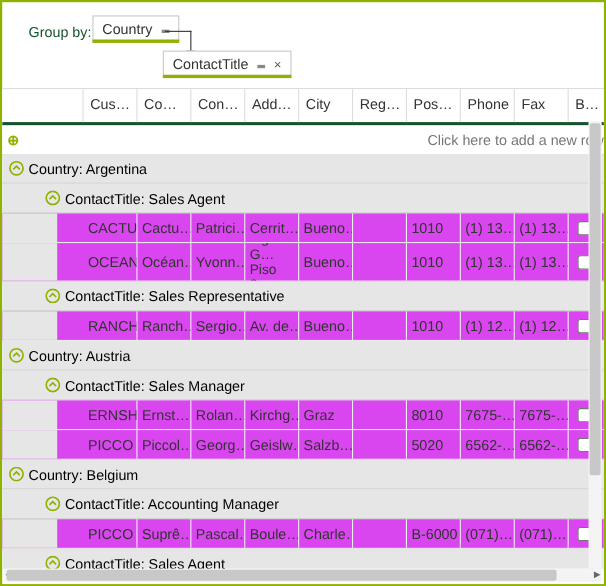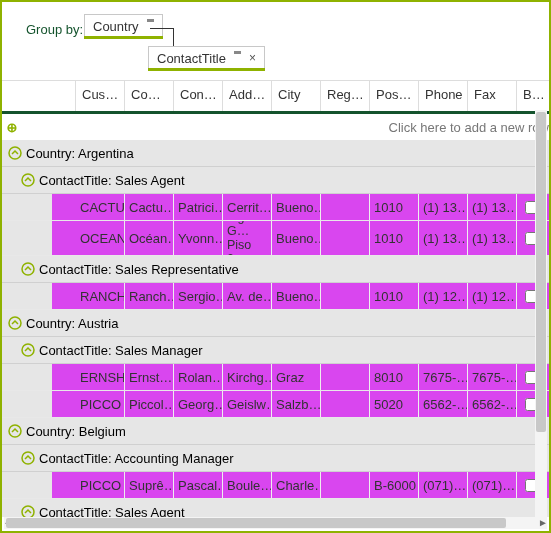--- a/index.html
+++ b/index.html
@@ -1,20 +1,20 @@
 <!DOCTYPE html>
 <html><head>
 <meta charset="utf-8">
 <style>
   html,body{margin:0;padding:0;font-family:"Segoe UI",Arial,sans-serif;font-size:13px;color:#333;background:#fff}
   .app{width:551px;height:533px;border:2px solid #8fb200;box-sizing:border-box;position:relative;overflow:hidden}
   
   .group-panel{height:78px;position:relative;}
   .gp-label{position:absolute;left:24px;top:20px;color:#14532d;font-size:13px}
-  .chip{position:absolute;border:1px solid #c8c8c8;background:#fff;padding:4px 8px 2px 8px;font-size:13px;display:flex;align-items:flex-start;gap:6px}
+  .chip{position:absolute;border:1px solid #c8c8c8;background:#fff;padding:4px 8px 2px 8px;font-size:13px;display:flex;align-items:flex-end;gap:6px}
   .chip .sort{width:7px;height:7px;margin-left:2px}
   .chip .sortline{display:block;width:100%;height:3px;border-top:3px solid #888}
   .chip .close{color:#555;font-size:12px;cursor:pointer;margin-left:2px}
   .chip-accent{position:absolute;height:3px;background:#8fb200;left:-1px;right:-1px;bottom:-3px}
   .chip-country{left:82px;top:12px;}
   .chip-contact{left:146px;top:44px;}
   
   .conn-h{position:absolute;left:148px;top:26px;width:24px;height:1px;background:#333}
   .conn-v{position:absolute;left:171px;top:26px;width:1px;height:20px;background:#333}
   .conn-arrow{position:absolute;left:167px;top:44px;width:0;height:0;border-left:4px solid transparent;border-right:4px solid transparent;border-top:6px solid #333}
@@ -27,21 +27,21 @@
   .w-colw{width:49px}
   .w-last{width:30px;border-right:none}
   
   .addrow{display:flex;align-items:center;height:26px;border-bottom:1px solid #9bbf1f;background:#fff}
   .addrow .plus{width:20px;color:#8fb200;font-weight:bold;text-align:center}
   .addrow .txt{flex:1;text-align:right;color:#777;font-size:13px}
   
   .body{position:absolute;top:138px;left:0;right:0;bottom:14px;overflow:hidden}
   .grp{background:#e6e6e6;border-bottom:1px solid #d0d0d0;display:flex;align-items:center;height:26px;font-size:13px;color:#000000}
   .lvl0{padding-left:4px}
-  .lvl1{padding-left:17px}
+  .lvl1{padding-left:37px}
   .collapse{width:18px;height:18px;display:flex;align-items:center;justify-content:center;margin-right:2px}
   .collapse svg{display:block}
   .grp-text{white-space:nowrap}
   
   .row{display:flex;height:26px;border-bottom:1px solid #e8e8e8;background:#d946ef;align-items:center}
   .row2{height:34px}
   .indent{flex:0 0 50px;background:#e6e6e6;height:100%;}
   .cell{flex:0 0 49px;border-right:1px solid #eee;padding:0 4px;overflow:hidden;white-space:nowrap;text-overflow:ellipsis;font-size:13px;box-sizing:border-box;height:100%;display:flex;align-items:center}
   .cell.multi{white-space:normal;line-height:14px;font-size:12.5px}
   .cell.chk{flex:0 0 30px;justify-content:center}

